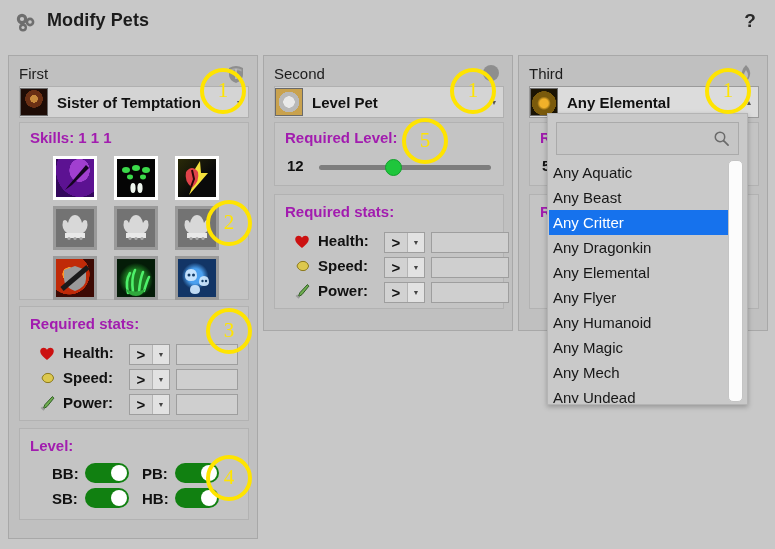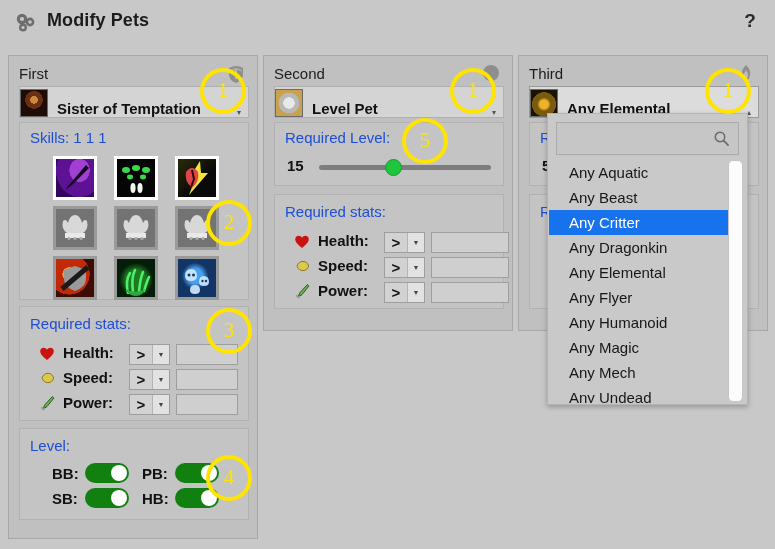--- a/index.html
+++ b/index.html
@@ -16,29 +16,29 @@
   .title-icon{position:absolute;left:14px;top:12px;width:24px;height:22px;}
   .title-text{position:absolute;left:47px;top:10px;font-size:18px;font-weight:bold;color:#1c1c1c;letter-spacing:.1px;}
   .help-btn{position:absolute;right:14px;top:9px;width:22px;height:24px;font-size:19px;font-weight:bold;color:#2a2a2a;text-align:center;line-height:24px;cursor:pointer;}
 
   
   .panel{position:absolute;background:#c0c0c0;border:1px solid #a8a8a8;}
   .panel-label{position:absolute;font-size:15px;font-weight:normal;color:#1c1c1c;}
   .panel-hdr-icon{position:absolute;width:22px;height:22px;}
 
   
-  .combo{position:absolute;background:#d4d4d4;border:1px solid #b0b0b0;display:flex;align-items:flex-end;cursor:pointer;}
+  .combo{position:absolute;background:#d4d4d4;border:1px solid #b0b0b0;display:flex;align-items:center;cursor:pointer;}
   .combo.open{background:#dcdcdc;border-color:#9a9a9a;}
   .combo-thumb{width:28px;height:28px;flex:0 0 28px;border:1px solid #6a6a6a;box-sizing:border-box;}
   .combo-text{flex:1 1 auto;font-size:15px;font-weight:bold;color:#111;padding-left:9px;white-space:nowrap;overflow:hidden;}
   .combo-arrow{flex:0 0 18px;font-size:8px;color:#555;text-align:center;}
 
   
   .group{position:absolute;background:#c4c4c4;border:1px solid #b2b2b2;}
-  .group-title{position:absolute;font-size:15px;font-weight:normal;color:#1d4ed8;}
+  .group-title{position:absolute;font-size:15px;font-weight:bold;color:#a21caf;}
 
   
   .skill{position:absolute;width:44px;height:44px;box-sizing:border-box;}
   .skill.sel{border:3px solid #ffffff;}
   .skill.unsel{border:3px solid #9a9a9a;}
   .skill-inner{width:100%;height:100%;position:relative;overflow:hidden;}
 
   
   .stat-row{position:absolute;display:flex;align-items:flex-start;height:22px;}
   .stat-ico{width:18px;height:18px;flex:0 0 18px;position:relative;}
@@ -55,21 +55,21 @@
 
   
   .tgl-label{position:absolute;font-size:15px;font-weight:bold;color:#111;}
   .tgl{position:absolute;width:44px;height:20px;border-radius:11px;background:#118011;cursor:pointer;}
   .tgl-dot{position:absolute;right:2px;top:2px;width:16px;height:16px;border-radius:50%;background:#fff;}
 
   
   .dd{position:absolute;background:#c9c9c9;border:1px solid #b4b4b4;box-shadow:0 2px 5px rgba(0,0,0,.25);}
   .dd-search{position:absolute;background:#c6c6c6;border:1px solid #aaa;box-sizing:border-box;cursor:text;}
   .dd-list{position:absolute;overflow:hidden;}
-  .dd-item{font-size:15px;color:#171717;height:25px;line-height:25px;padding-left:20px;white-space:nowrap;cursor:pointer;}
+  .dd-item{font-size:15px;color:#171717;height:25px;line-height:25px;padding-left:4px;white-space:nowrap;cursor:pointer;}
   .dd-item.hl{background:#1672ed;color:#fff;}
   .dd-scroll-track{position:absolute;background:#c9c9c9;}
   .dd-scroll-thumb{position:absolute;background:#fcfcfc;border:1px solid #c4c4c4;border-radius:5px;box-sizing:border-box;cursor:pointer;}
 
   
   .anno{position:absolute;border:4px solid #ffe400;border-radius:50%;color:#ffe400;
         font-size:21px;font-weight:normal;text-align:center;background:transparent;
         font-family:"Liberation Serif", serif;}
 </style>
 </head>
@@ -314,21 +314,21 @@
     </div>
 
     <div class="combo" style="left:10px;top:30px;width:228px;height:30px;">
       <div class="combo-thumb" style="background:#c9a24e;background-image:radial-gradient(circle at 50% 50%, #e9e9e9 0 30%, #b9b9b9 32% 55%, #c9a24e 56% 100%);"></div>
       <div class="combo-text">Level Pet</div>
       <div class="combo-arrow">▾</div>
     </div>
 
     <div class="group" style="left:10px;top:66px;width:228px;height:62px;">
       <div class="group-title" style="left:10px;top:6px;">Required Level:</div>
-      <div class="slider-val" style="left:12px;top:34px;">15</div>
+      <div class="slider-val" style="left:12px;top:34px;">12</div>
       <div class="slider-track" style="left:44px;top:42px;width:172px;">
         <div class="slider-knob" style="left:66px;top:-6px;"></div>
       </div>
     </div>
 
     <div class="group" style="left:10px;top:138px;width:228px;height:113px;">
       <div class="group-title" style="left:10px;top:8px;">Required stats:</div>
 
       <div class="stat-row" style="left:18px;top:37px;">
         <div class="stat-ico">

